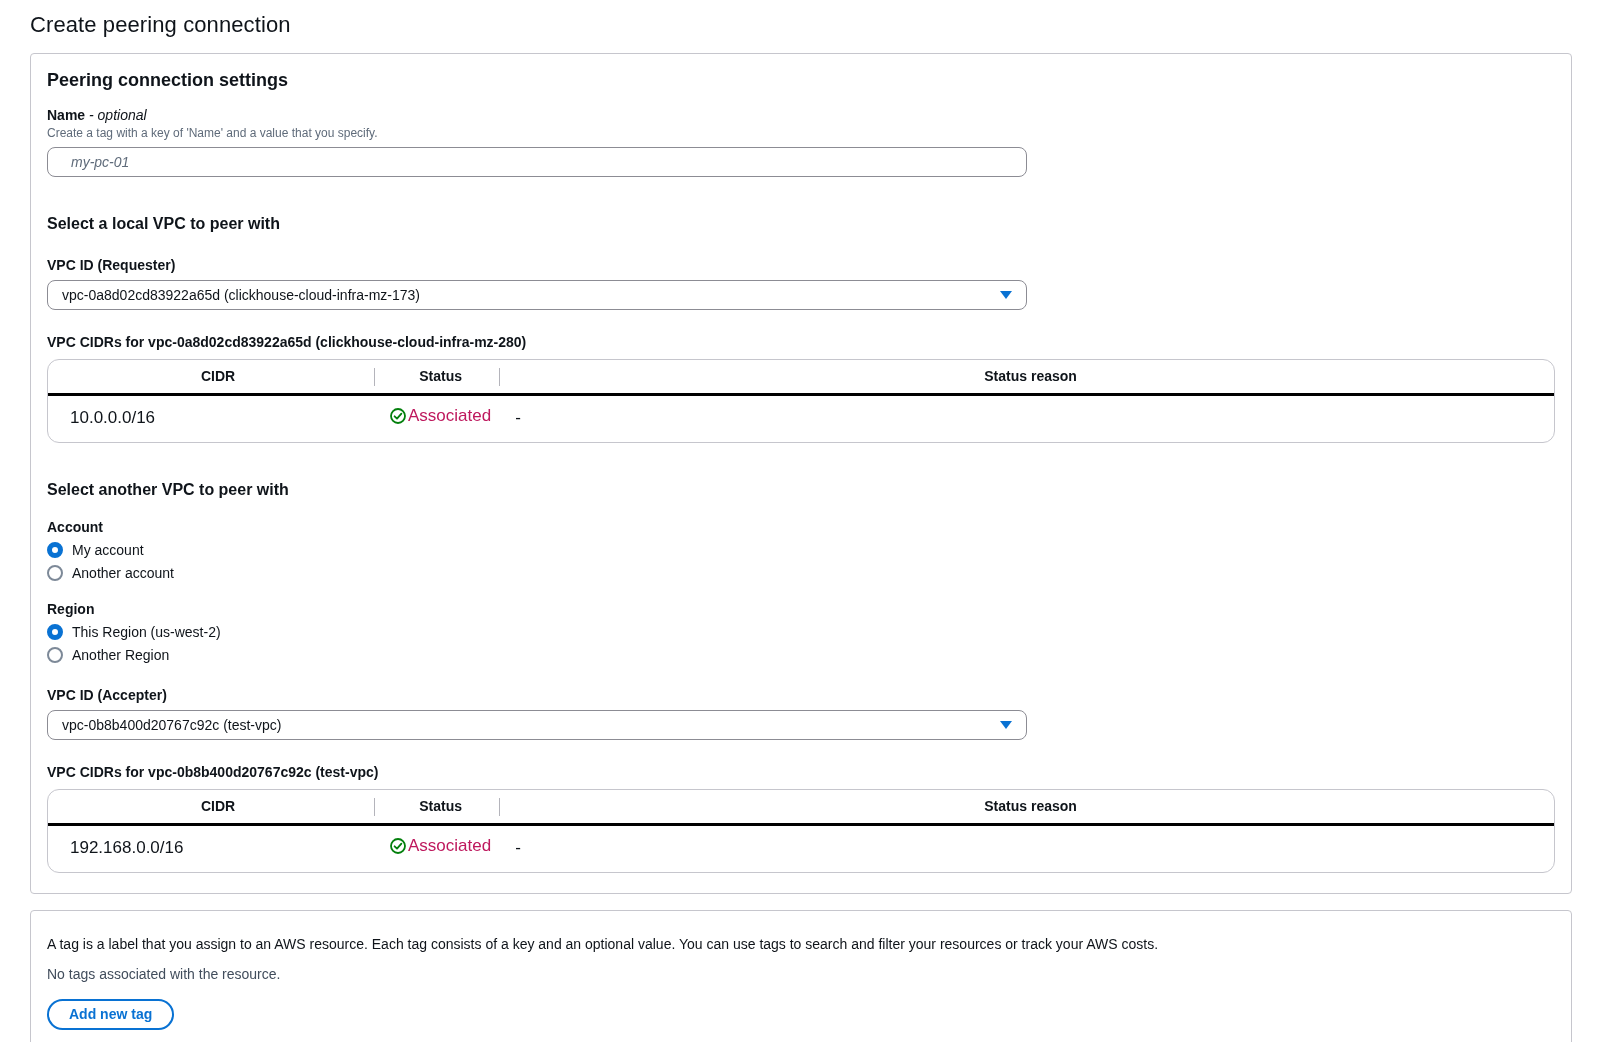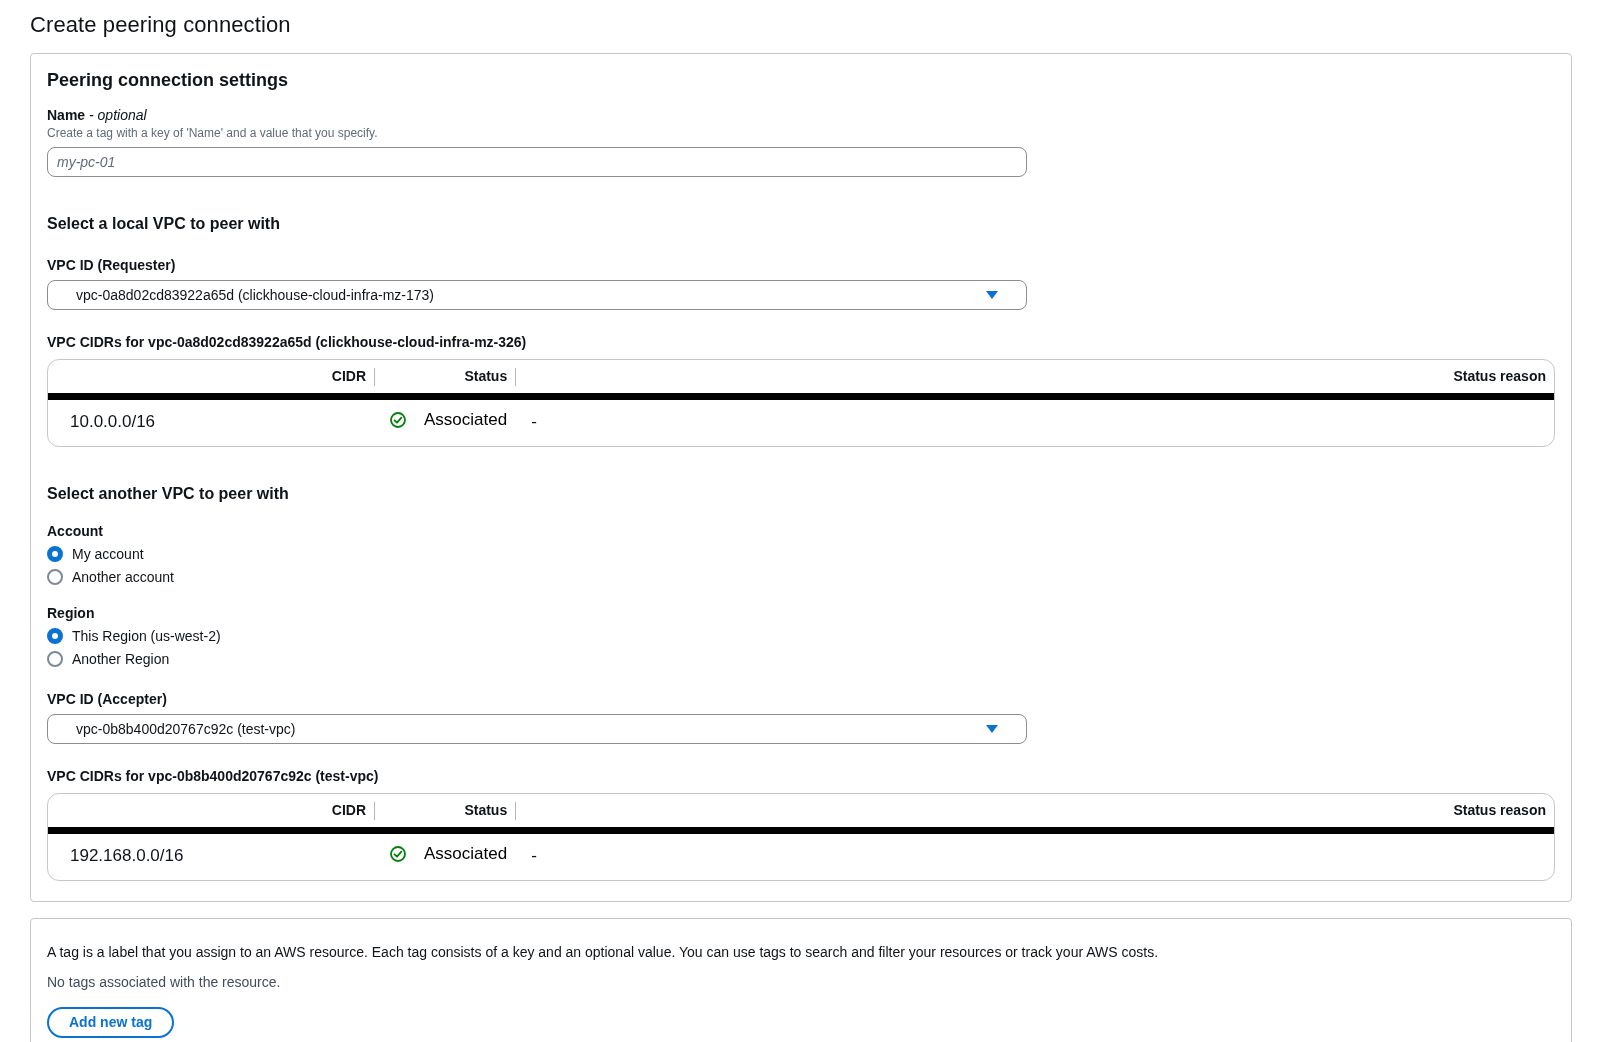--- a/index.html
+++ b/index.html
@@ -34,85 +34,85 @@
   .optional-note { font-weight: 400; font-style: italic; color: #0f141a; }
   .help-text { font-size: 12px; color: #5f6b7a; margin-top: 3px; }
   .name-group { margin-top: 16px; }
 
   .text-input {
     margin-top: 7px;
     width: 980px;
     height: 30px;
     border: 1px solid #8c8c94;
     border-radius: 8px;
-    padding: 0 9px;
+    padding: 0 23px;
     font-size: 14px;
     font-family: "Liberation Sans", sans-serif;
     color: #0f141a;
     outline: none;
   }
   .text-input::placeholder { font-style: italic; color: #5f6b7a; }
 
   .sub-label { margin-top: 24px; font-size: 14px; font-weight: 700; }
 
   .select-control {
     margin-top: 7px;
     width: 980px;
     height: 30px;
     border: 1px solid #8c8c94;
     border-radius: 8px;
     display: flex;
     align-items: center;
     justify-content: space-between;
-    padding: 0 28px;
+    padding: 0 14px;
     cursor: pointer;
     background: #fff;
   }
   .select-value { font-size: 14px; color: #0f141a; }
   .caret-down {
     width: 0; height: 0;
     border-left: 6px solid transparent;
     border-right: 6px solid transparent;
     border-top: 8px solid #0972d3;
   }
 
   
   .cidr-table-wrap {
     margin-top: 9px;
     border: 1px solid #c6c6cd;
     border-radius: 12px;
     overflow: hidden;
   }
   table.cidr-table { width: 100%; border-collapse: collapse; }
   .cidr-table th {
-    text-align: right;
+    text-align: center;
     font-size: 14px;
     font-weight: 700;
     color: #0f141a;
     padding: 8px 8px 9px 16px;
-    border-bottom: 7px solid #000000;
+    border-bottom: 3px solid #000000;
     position: relative;
   }
   .cidr-table th.col-cidr { width: 326px; padding-left: 22px; }
   .cidr-table th.col-status { width: 125px; }
   .cidr-table th:not(:first-child)::before {
     content: "";
     position: absolute;
     left: 0; top: 50%;
     transform: translateY(-50%);
     width: 1px; height: 18px;
     background: #b4b4bb;
   }
   .cidr-table td {
     font-size: 17px;
     padding: 10px 8px 13px 16px;
     vertical-align: middle;
   }
   .cidr-table td.cell-cidr { padding-left: 22px; }
-  .status-ok { color: #000000; display: inline-flex; align-items: center; gap: 18px; }
+  .status-ok { color: #be185d; display: inline-flex; align-items: center; gap: 2px; }
   .status-ok svg { display: block; }
 
   
   .radio-group-label { margin-top: 20px; font-size: 14px; font-weight: 700; }
   .radio-row { display: flex; align-items: flex-end; gap: 9px; margin-top: 7px; cursor: pointer; width: max-content; }
   .radio-dot {
     width: 16px; height: 16px;
     border-radius: 50%;
     background: #fff;
     flex: 0 0 16px;
@@ -158,21 +158,21 @@
     </div>
 
     <h3 class="card-h3">Select a local VPC to peer with</h3>
 
     <div class="sub-label">VPC ID (Requester)</div>
     <div class="select-control">
       <span class="select-value">vpc-0a8d02cd83922a65d (clickhouse-cloud-infra-mz-173)</span>
       <span class="caret-down"></span>
     </div>
 
-    <div class="sub-label">VPC CIDRs for vpc-0a8d02cd83922a65d (clickhouse-cloud-infra-mz-326)</div>
+    <div class="sub-label">VPC CIDRs for vpc-0a8d02cd83922a65d (clickhouse-cloud-infra-mz-280)</div>
     <div class="cidr-table-wrap">
       <table class="cidr-table">
         <thead>
           <tr>
             <th class="col-cidr">CIDR</th>
             <th class="col-status">Status</th>
             <th>Status reason</th>
           </tr>
         </thead>
         <tbody>

